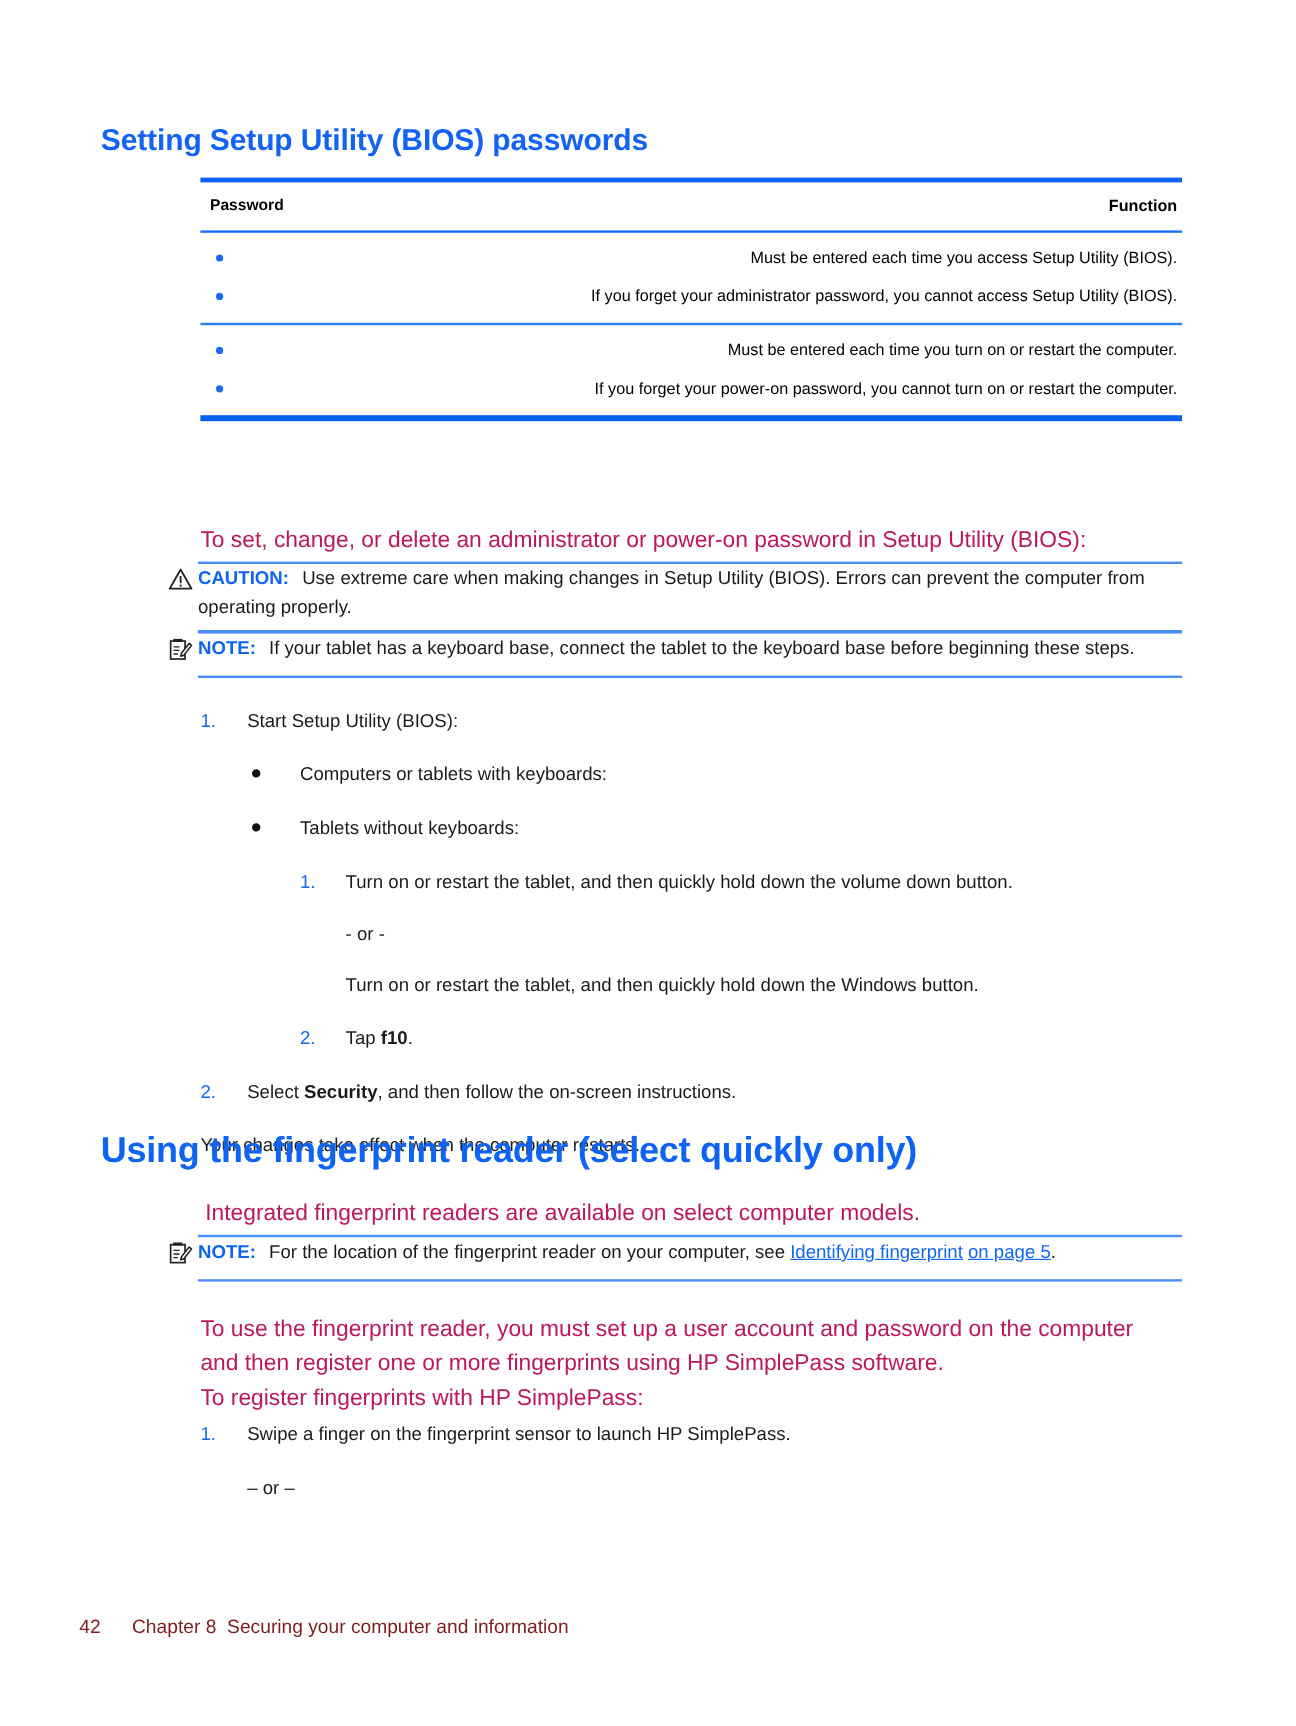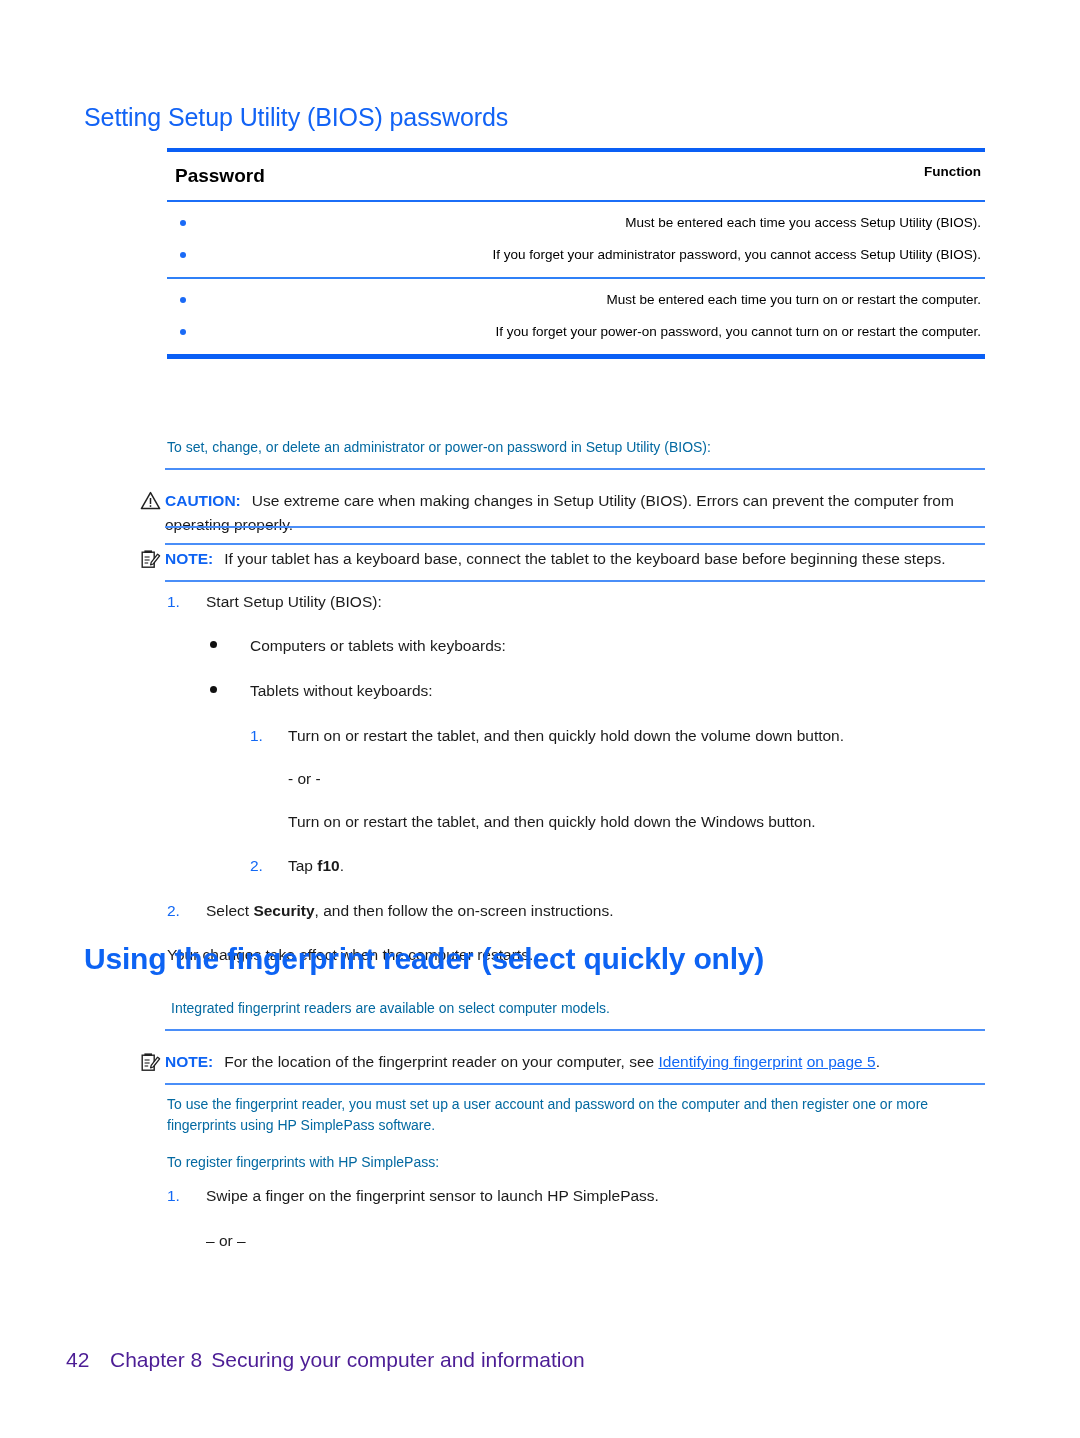--- a/index.html
+++ b/index.html
@@ -19,21 +19,21 @@
     position: absolute;
     inset: 0;
   }
 
   
   .h2 {
     position: absolute;
     left: 84px;
     top: 103px;
     font-size: 25px;
-    font-weight: normal;
+    font-weight: bold;
     color: #1263f5;
     letter-spacing: -0.1px;
   }
   .h1 {
     position: absolute;
     left: 84px;
     top: 942px;
     font-size: 30px;
     font-weight: bold;
     color: #0d63f3;
@@ -53,21 +53,21 @@
   .tbl-row-rule { height: 2px; background: #2f80f7; }
 
   .trow {
     display: flex;
   }
   .tcell-left {
     width: 405px;
     flex: 0 0 405px;
     padding: 11px 8px 10px 8px;
     box-sizing: border-box;
-    font-size: 19px;
+    font-size: 13px;
     line-height: 1.45;
   }
   .tcell-right {
     flex: 1;
     padding: 11px 4px 10px 0px;
     box-sizing: border-box;
     font-size: 13.5px;
     line-height: 1.45;
     text-align: right;
   }
@@ -90,40 +90,40 @@
     top: 7px;
     width: 6px;
     height: 6px;
     border-radius: 50%;
     background: #1a6af6;
   }
 
   
   .para {
     position: absolute;
-    font-size: 14px;
+    font-size: 19px;
     line-height: 1.52;
-    color: #0369a1;
+    color: #be185d;
   }
 
   
   .admon {
     position: absolute;
     left: 140px;
     width: 845px;
   }
   .admon .rule-t, .admon .rule-b {
     height: 2px;
     background: #4a8ef8;
     margin-left: 25px;
     width: 820px;
   }
   .admon .inner {
     display: flex;
-    padding: 19px 0 7px 0;
+    padding: 1px 0 7px 0;
   }
   .admon .ico {
     flex: 0 0 25px;
     padding-top: 2px;
   }
   .admon .txt {
     font-size: 15.5px;
     line-height: 1.52;
     color: #1b1b1b;
   }
@@ -166,22 +166,22 @@
     border-bottom: 10px solid #1268f4;
   }
   .kbd { color: #1268f4; }
   .bld { font-weight: bold; }
 
   
   .footer {
     position: absolute;
     left: 66px;
     top: 1348px;
-    font-size: 21px;
-    color: #4c1d95;
+    font-size: 16px;
+    color: #7f1d1d;
   }
   .footer .pgnum { display: inline-block; width: 44px; }
   .footer .chap { display: inline-block; margin-right: 9px; }
 </style>
 </head>
 <body>
 
 <div class="page">
 
   <div class="h2">Setting Setup Utility (BIOS) passwords</div>

